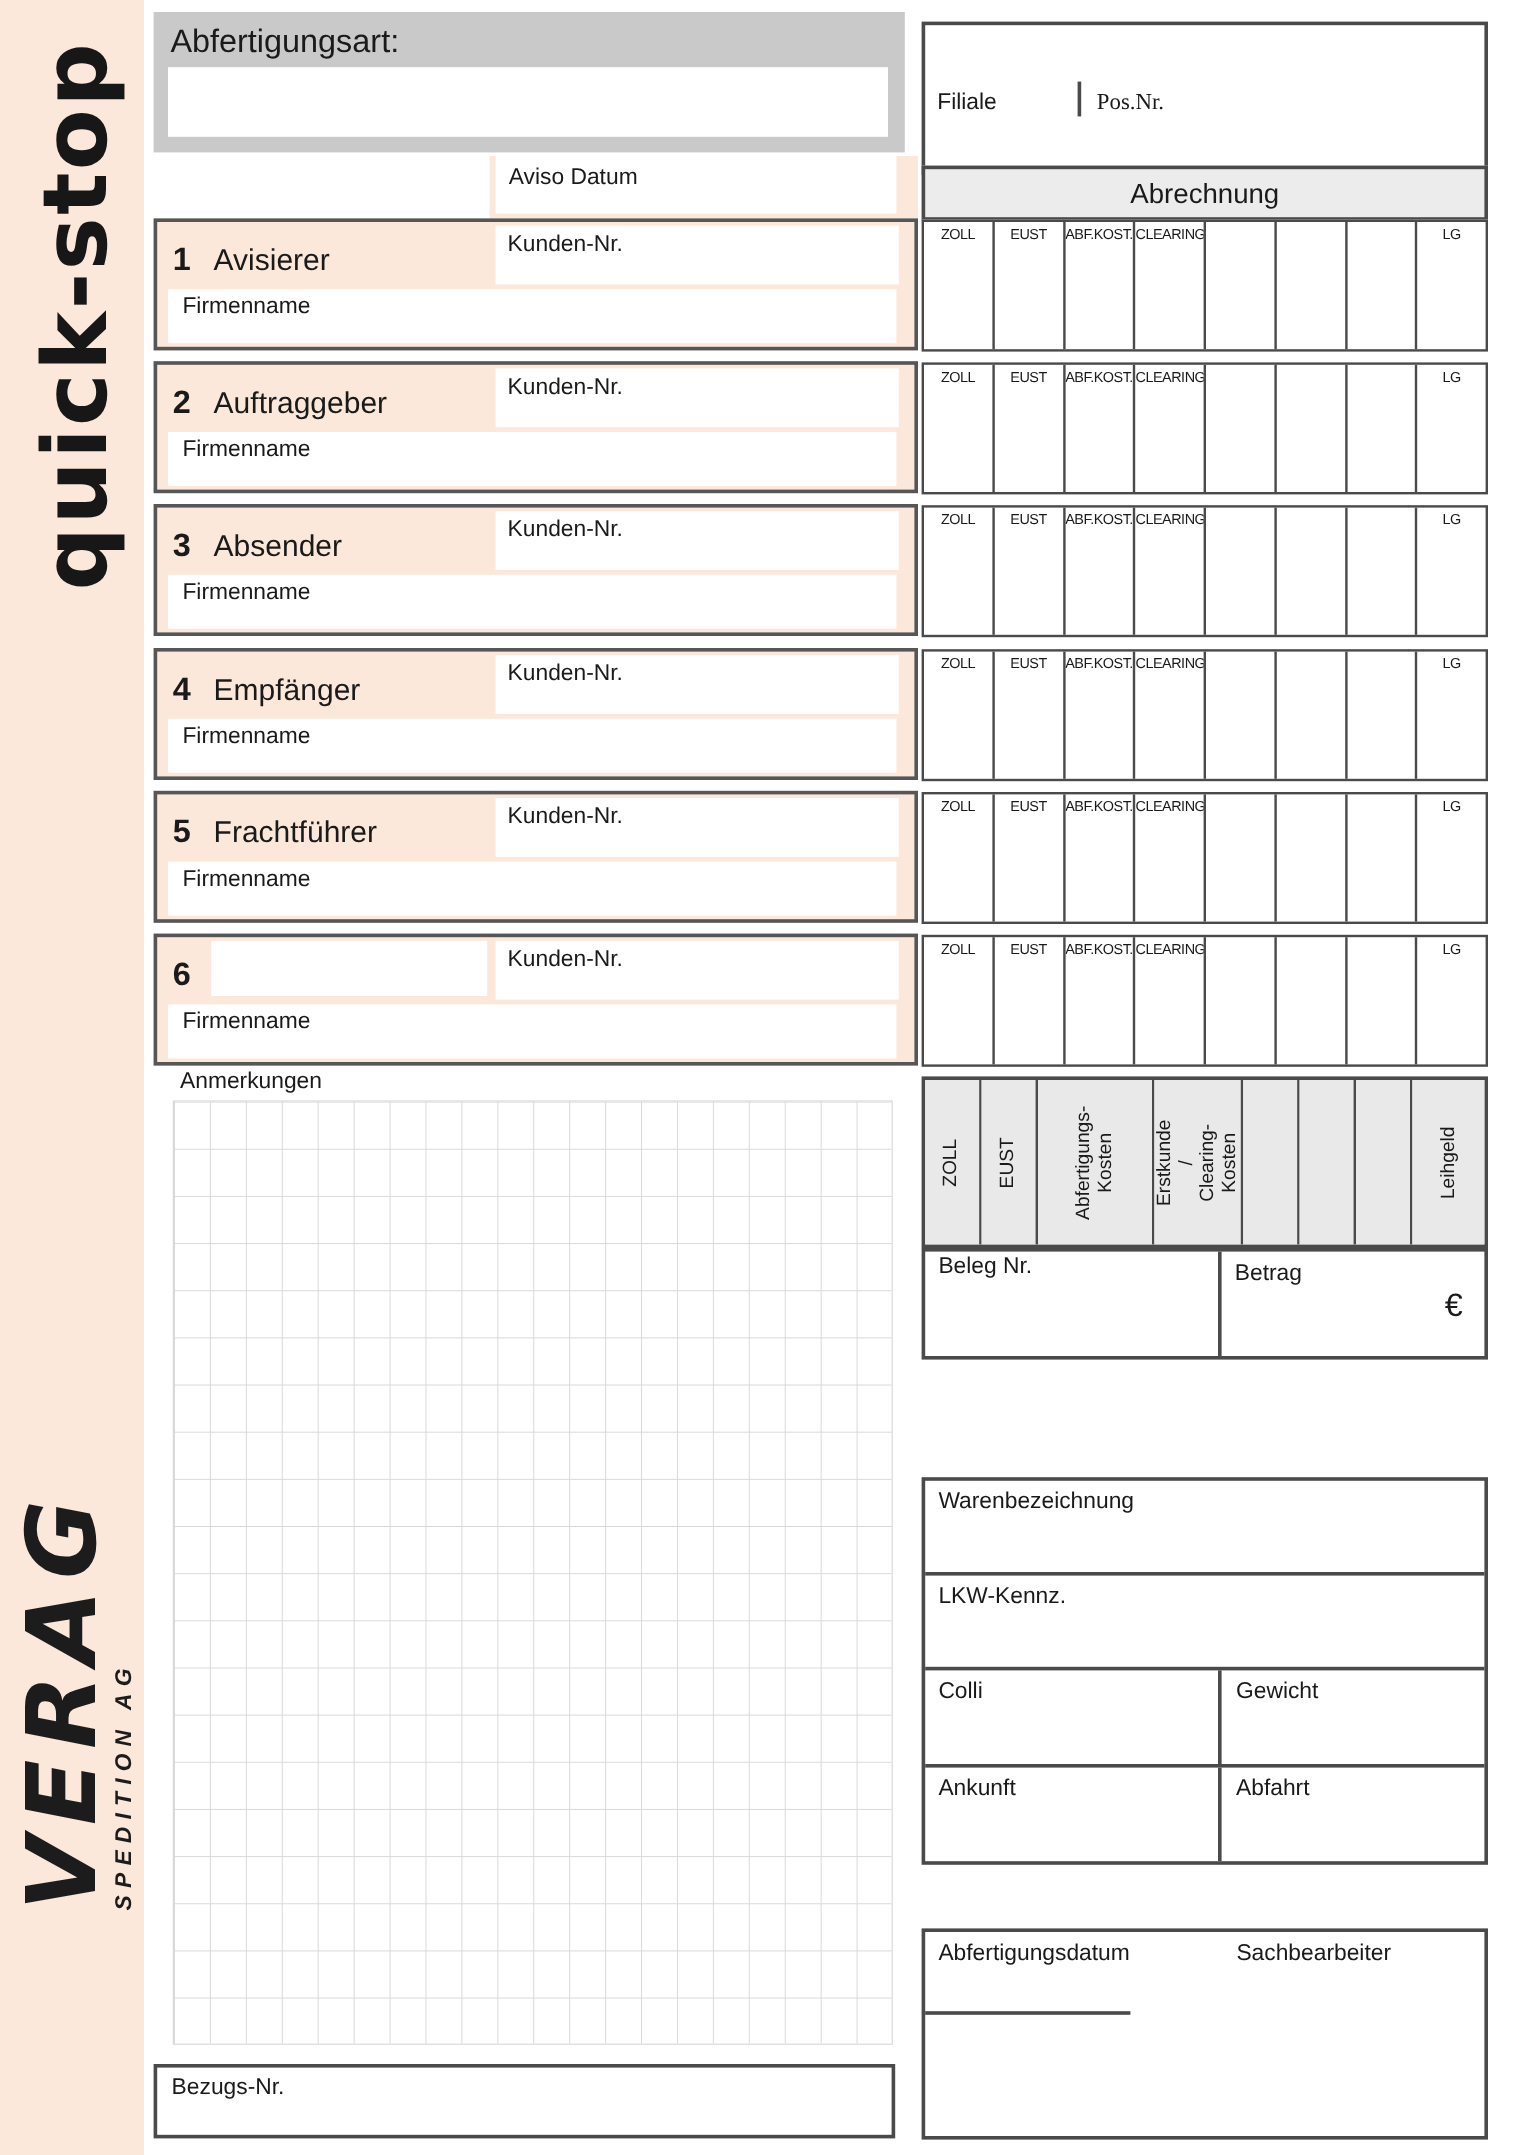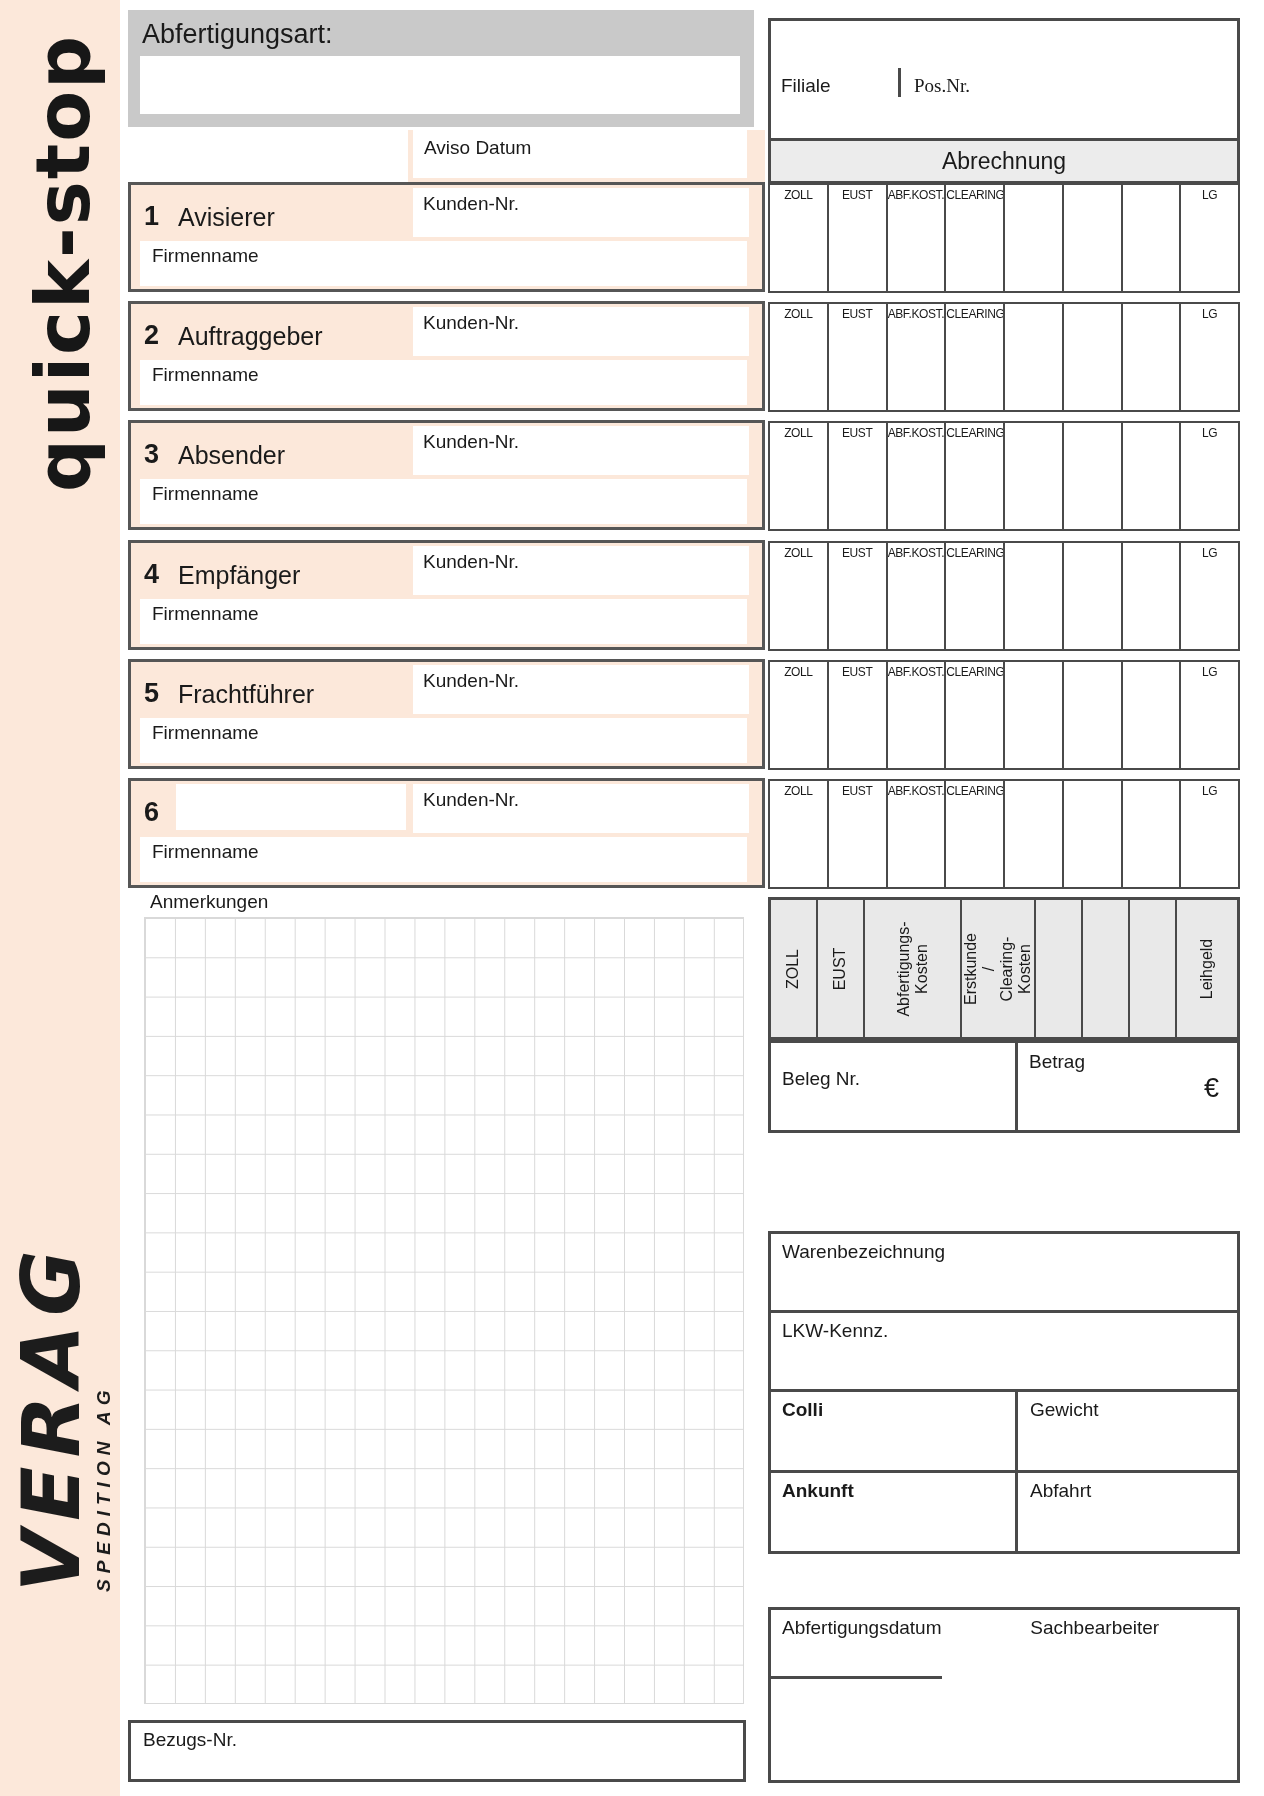--- a/index.html
+++ b/index.html
@@ -55,40 +55,40 @@
   .vrow { position:absolute; left:768px; top:897px; width:472px; height:143px;
           border:3px solid #4a4a4a; box-sizing:border-box; display:flex; }
   .vcell { flex:1; background:#e9e9e9; border-right:2px solid #4a4a4a; display:flex;
            align-items:center; justify-content:center; overflow:visible; }
   .vcell:last-child { border-right:none; }
   .vtext { transform:rotate(-90deg); white-space:pre-line; text-align:center;
            font-size:16px; line-height:18px; }
 
   .beleg-box { position:absolute; left:768px; top:1040px; width:472px; height:93px;
                border:3px solid #4a4a4a; box-sizing:border-box; display:flex; background:#fff; }
-  .beleg-cell { width:233px; border-right:3px solid #4a4a4a; padding:25px 0 0 11px; font-size:19px; }
+  .beleg-cell { width:233px; border-right:3px solid #4a4a4a; padding:2px 0 0 11px; font-size:19px; }
   .betrag-cell { flex:1; padding:8px 0 0 11px; font-size:19px; position:relative; }
   .euro { position:absolute; right:18px; top:30px; font-size:27px; }
 
   
   .anm-label { position:absolute; left:150px; top:891px; font-size:19px; }
   .notes-grid { position:absolute; left:144px; top:917px; width:600px; height:787px;
                 border:1px solid #d9d9d9; box-sizing:border-box;
                 background-image:linear-gradient(to right,#d9d9d9 1px,transparent 1px),
                                  linear-gradient(to bottom,#d9d9d9 1px,transparent 1px);
                 background-size:29.95px 39.3px; }
 
   
   .lkw-box { position:absolute; left:768px; top:1231px; width:472px; height:323px;
              border:3px solid #4a4a4a; box-sizing:border-box; display:flex; flex-direction:column; background:#fff; }
   .lkw-row { border-bottom:3px solid #4a4a4a; padding:7px 0 0 11px; font-size:19px; }
   .lkw-r1 { height:69px; } .lkw-r2 { height:69px; }
   .lkw-split { display:flex; border-bottom:3px solid #4a4a4a; height:78px; }
   .lkw-split:last-child { border-bottom:none; flex:1; }
-  .split-l { width:233px; border-right:3px solid #4a4a4a; padding:7px 0 0 11px; font-size:19px;font-weight:bold; }
+  .split-l { width:233px; border-right:3px solid #4a4a4a; padding:7px 0 0 11px; font-size:19px; }
   .split-r { flex:1; padding:7px 0 0 12px; font-size:19px; }
 
   .proc-box { position:absolute; left:768px; top:1607px; width:472px; height:176px;
               border:3px solid #4a4a4a; box-sizing:border-box; display:flex; flex-direction:row; background:#fff; }
   .proc-r1 { height:59px; border-bottom:3px solid #4a4a4a; padding:7px 0 0 11px; font-size:19px; }
   .proc-r2 { flex:1; padding:7px 0 0 11px; font-size:19px;text-align:center; }
 
   .bezug-box { position:absolute; left:128px; top:1720px; width:618px; height:62px;
                border:3px solid #4a4a4a; box-sizing:border-box; padding:6px 0 0 12px;
                font-size:19px; background:#fff; }

